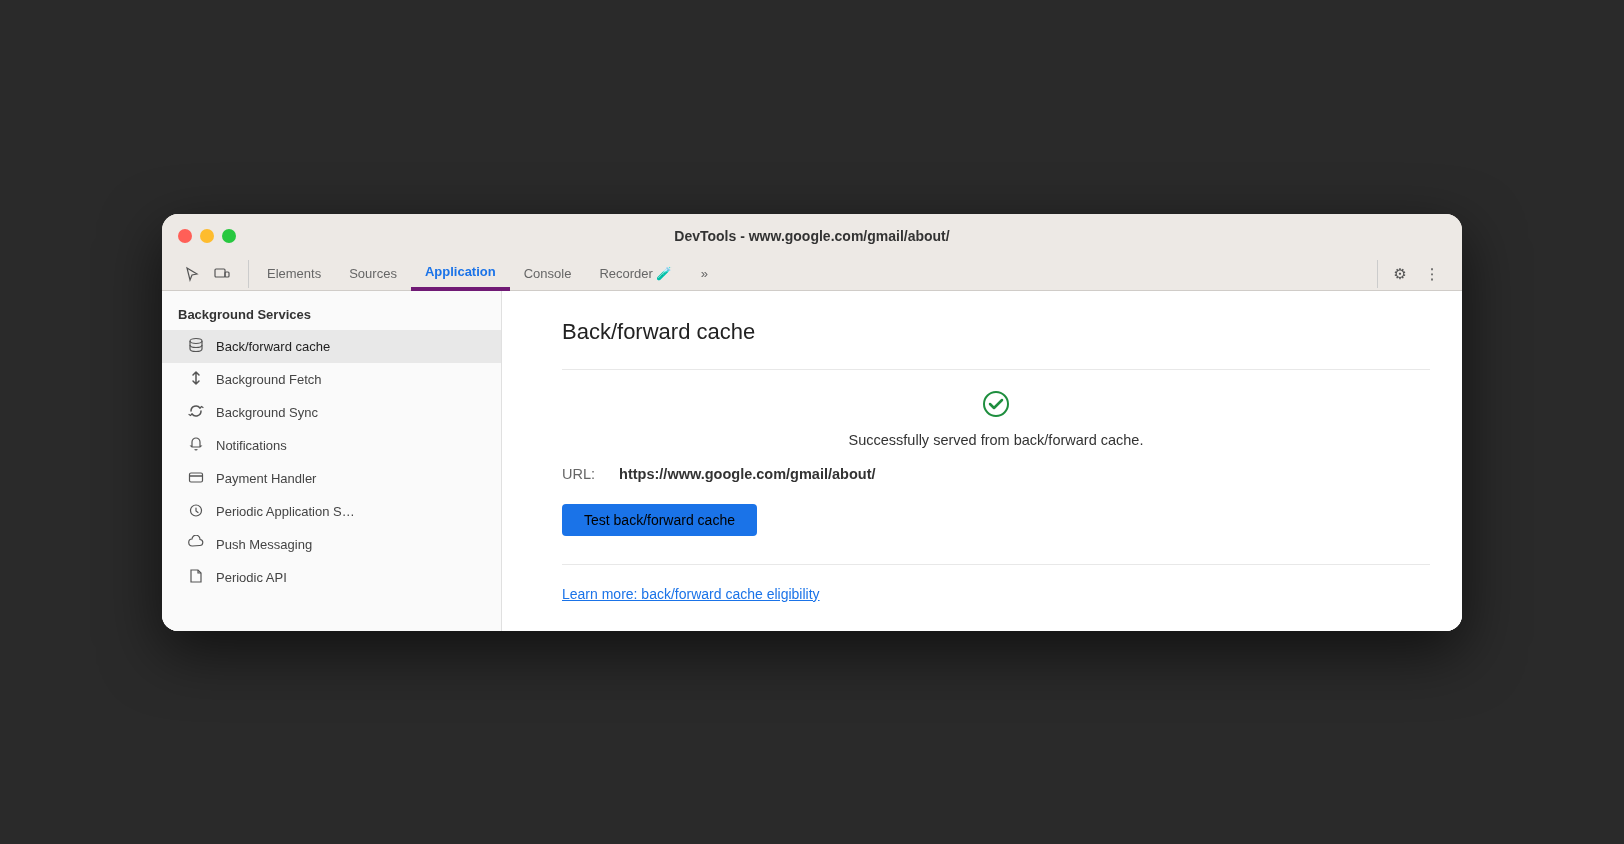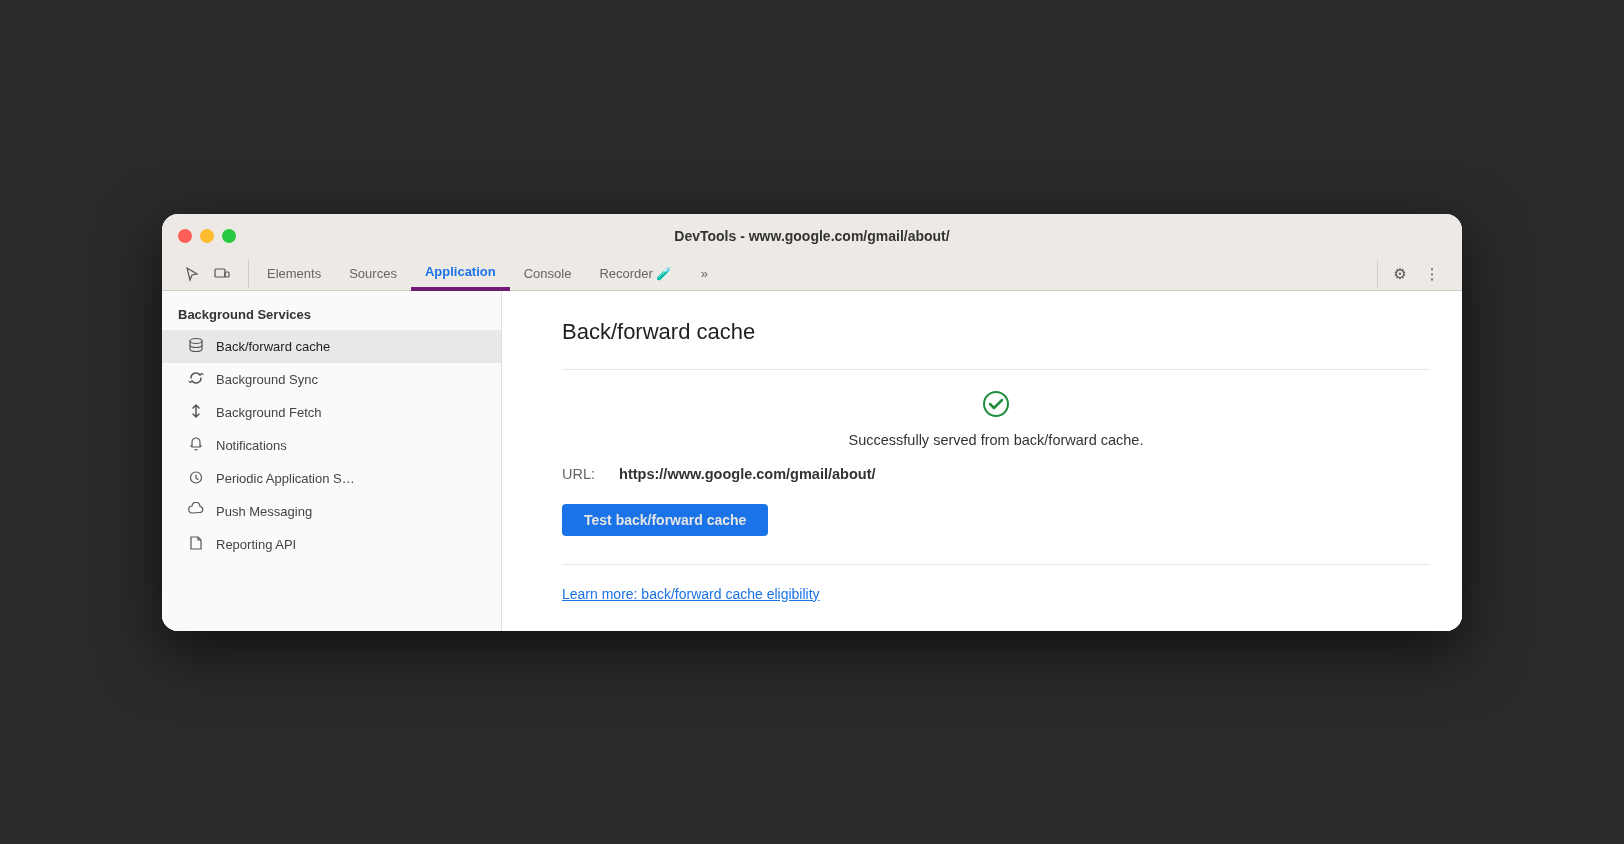--- a/index.html
+++ b/index.html
@@ -194,26 +194,26 @@
     .url-label {
       color: #666;
       margin-right: 20px;
     }
     .url-value {
       color: #333;
       font-weight: bold;
     }
     .test-button {
       background: #1a73e8;
-      color: #e5e5e5;
+      color: #000000;
       border: none;
       border-radius: 4px;
       padding: 8px 22px;
       font-size: 14px;
-      font-weight: 700;
+      font-weight: 400;
       cursor: pointer;
       margin-bottom: 8px;
     }
     .panel-section-bottom {
       border-top: 1px solid #e8e8e8;
       padding-top: 20px;
     }
     .learn-more-link {
       color: #1a73e8;
       text-decoration: underline;
@@ -274,43 +274,52 @@
               <ellipse cx="8" cy="4" rx="6" ry="2.5" stroke="#555" stroke-width="1.2" fill="none"></ellipse>
               <path d="M2 4v4c0 1.4 2.7 2.5 6 2.5s6-1.1 6-2.5V4" stroke="#555" stroke-width="1.2" fill="none"></path>
               <path d="M2 8v4c0 1.4 2.7 2.5 6 2.5s6-1.1 6-2.5V8" stroke="#555" stroke-width="1.2" fill="none"></path>
             </svg>
         </span>
         <span>Back/forward cache</span>
       </div>
       <div class="sidebar-item">
         <span class="sidebar-item-icon">
           <svg width="16" height="16" viewBox="0 0 16 16">
+              <path d="M8 2v12M5 5l3-3 3 3M5 11l3 3 3-3" stroke="#555" stroke-width="1.5" fill="none" stroke-linecap="round" stroke-linejoin="round"></path>
+            </svg>
+        </span>
+        <span>Background Fetch</span>
+      </div>
+      <div class="sidebar-item">
+        <span class="sidebar-item-icon">
+          <svg width="16" height="16" viewBox="0 0 16 16">
               <path d="M3 8a5 5 0 0 1 9-3M13 8a5 5 0 0 1-9 3" stroke="#555" stroke-width="1.5" fill="none" stroke-linecap="round"></path>
               <path d="M12 5l1.5-1.5 1.5 1" stroke="#555" stroke-width="1.2" fill="none" stroke-linecap="round"></path>
               <path d="M4 11l-1.5 1.5-1.5-1" stroke="#555" stroke-width="1.2" fill="none" stroke-linecap="round"></path>
             </svg>
         </span>
         <span>Background Sync</span>
       </div>
       <div class="sidebar-item">
         <span class="sidebar-item-icon">
           <svg width="16" height="16" viewBox="0 0 16 16">
-              <path d="M8 2v12M5 5l3-3 3 3M5 11l3 3 3-3" stroke="#555" stroke-width="1.5" fill="none" stroke-linecap="round" stroke-linejoin="round"></path>
-            </svg>
-        </span>
-        <span>Background Fetch</span>
-      </div>
-      <div class="sidebar-item">
-        <span class="sidebar-item-icon">
-          <svg width="16" height="16" viewBox="0 0 16 16">
               <path d="M8 2a4 4 0 0 0-4 4v4H3l1 1h8l1-1h-1V6a4 4 0 0 0-4-4z" stroke="#555" stroke-width="1.2" fill="none"></path>
               <path d="M7 13a1 1 0 0 0 2 0" stroke="#555" stroke-width="1.2" fill="none"></path>
             </svg>
         </span>
         <span>Notifications</span>
+      </div>
+      <div class="sidebar-item">
+        <span class="sidebar-item-icon">
+          <svg width="16" height="16" viewBox="0 0 16 16">
+              <rect x="1.5" y="4" width="13" height="9" rx="1.5" stroke="#555" stroke-width="1.2" fill="none"></rect>
+              <path d="M1.5 7h13" stroke="#555" stroke-width="1.5"></path>
+            </svg>
+        </span>
+        <span>Payment Handler</span>
       </div>
       <div class="sidebar-item">
         <span class="sidebar-item-icon">
           <svg width="16" height="16" viewBox="0 0 16 16">
               <circle cx="8" cy="8.5" r="5.5" stroke="#555" stroke-width="1.2" fill="none"></circle>
               <path d="M8 6v3l2 1.5" stroke="#555" stroke-width="1.2" fill="none" stroke-linecap="round"></path>
             </svg>
         </span>
         <span>Periodic Application S…</span>
       </div>
@@ -322,21 +331,21 @@
         </span>
         <span>Push Messaging</span>
       </div>
       <div class="sidebar-item">
         <span class="sidebar-item-icon">
           <svg width="14" height="16" viewBox="0 0 14 16">
               <path d="M2 2h7l3 3v9H2z" stroke="#555" stroke-width="1.2" fill="none"></path>
               <path d="M9 2v3h3" stroke="#555" stroke-width="1.2" fill="none"></path>
             </svg>
         </span>
-        <span>Reporting API</span>
+        <span>Periodic API</span>
       </div>
     </div>
 
     <div class="panel">
       <h1 class="panel-title">Back/forward cache</h1>
 
       <div class="panel-section">
         <div class="success-row">
           <svg class="success-icon" viewBox="0 0 28 28" fill="none">
             <circle cx="14" cy="14" r="12" stroke="#1e8e3e" stroke-width="2" fill="none"></circle>

